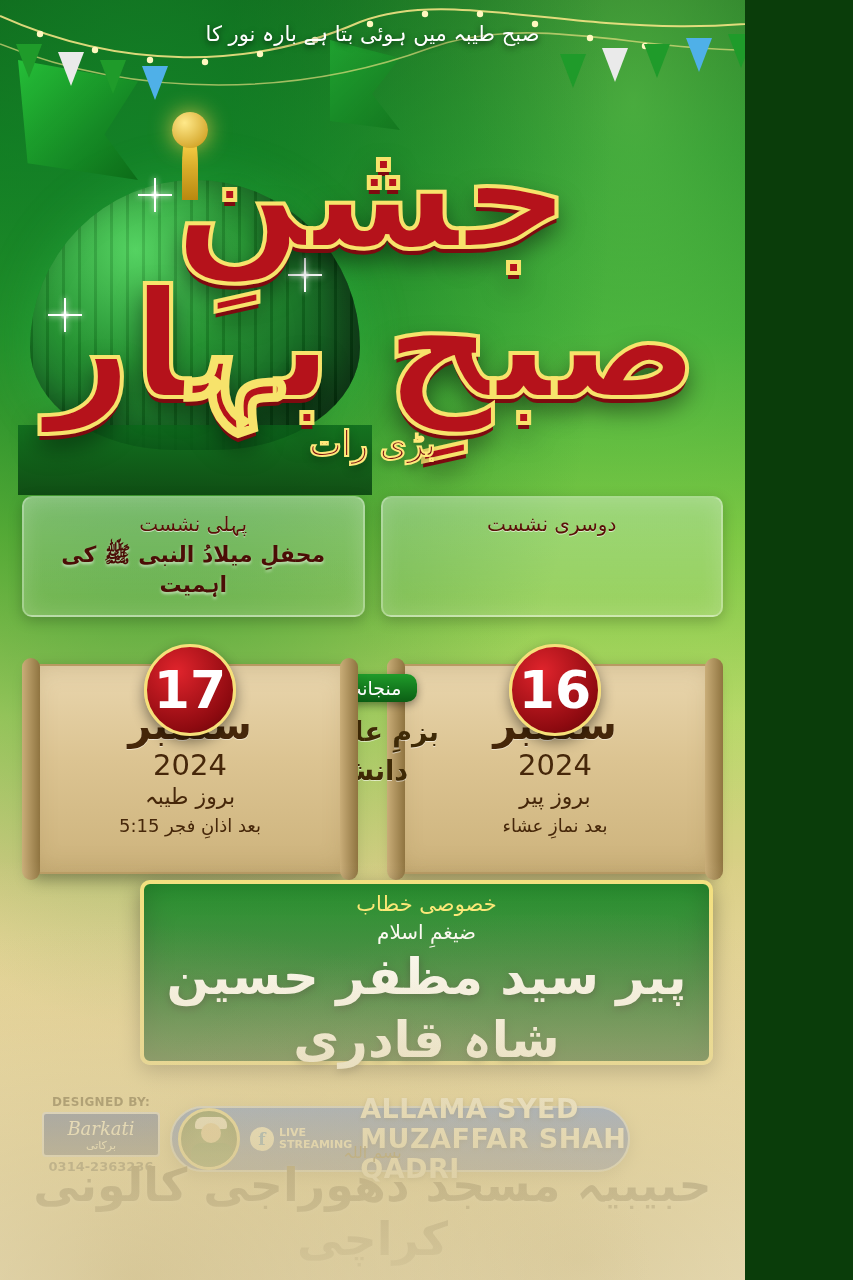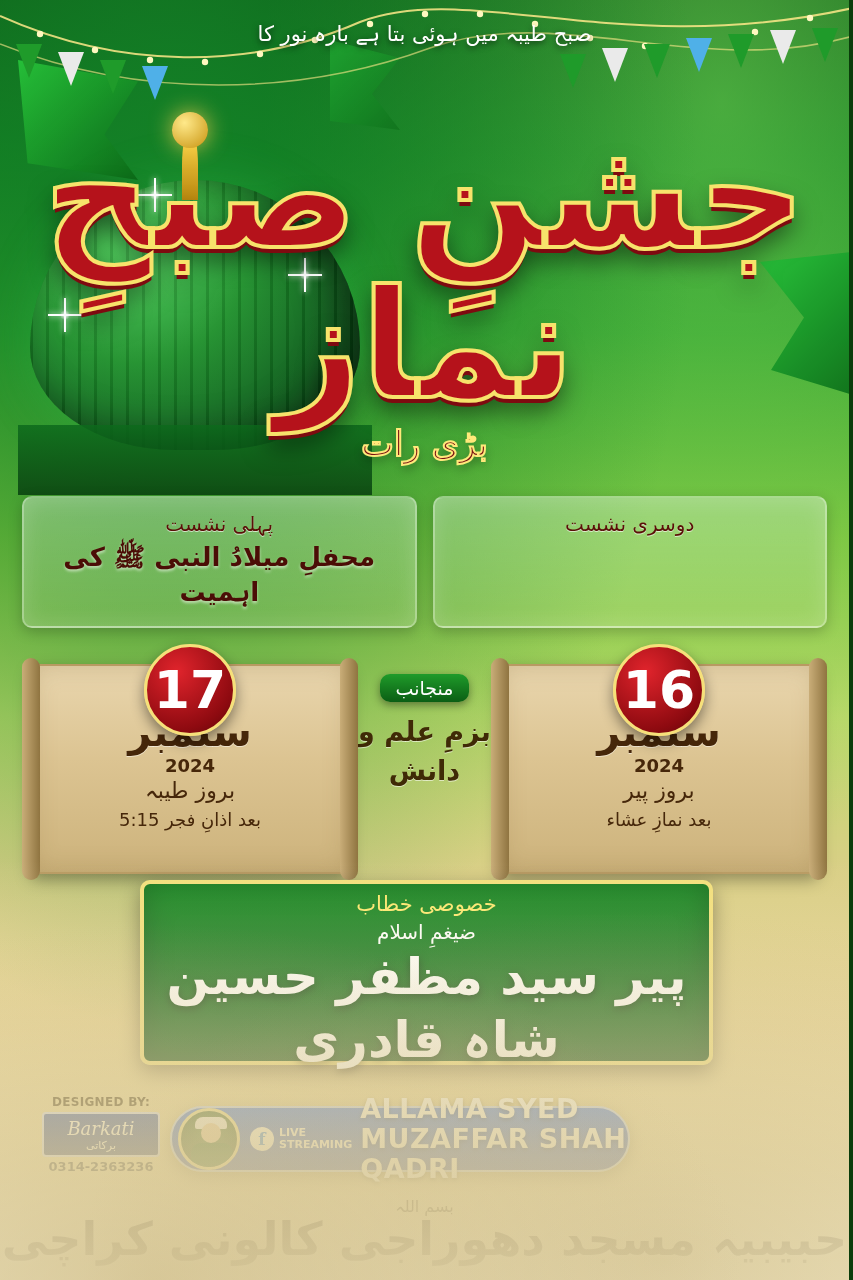--- a/index.html
+++ b/index.html
@@ -4,21 +4,21 @@
 <style>
   * { box-sizing: border-box; margin: 0; padding: 0; }
   html, body {
     width: 853px; height: 1280px;
     font-family: "DejaVu Sans", sans-serif;
     overflow: hidden;
     background: #0a3d0a;
   }
   #poster {
     position: relative;
-    width: 849px; height: 1280px;
+    width: 745px; height: 1280px;
     overflow: hidden;
     background:
       radial-gradient(ellipse at 20% 12%, rgba(20,130,40,0.85) 0%, rgba(10,90,25,0.0) 55%),
       radial-gradient(ellipse at 85% 8%, rgba(120,220,90,0.55) 0%, rgba(10,90,25,0.0) 45%),
       linear-gradient(180deg,
         #0d5a16 0%,
         #117a1f 12%,
         #2f9b2c 26%,
         #7fc33f 42%,
         #bcd86a 56%,
@@ -152,21 +152,21 @@
     border: 2px solid rgba(255,255,255,.35);
     box-shadow: 0 4px 14px rgba(0,0,0,.22), inset 0 0 22px rgba(255,255,255,.18);
     text-align: center;
   }
   .session-label {
     font-size: 20px; color: #5a1007; direction: rtl;
     text-shadow: 0 1px 0 rgba(255,255,255,.6);
     margin-bottom: 4px;
   }
   .session-title {
-    font-size: 26px; font-weight: bold; color: #4b0d06; direction: rtl;
+    font-size: 22px; font-weight: bold; color: #4b0d06; direction: rtl;
     line-height: 1.35;
     text-shadow: 0 2px 3px rgba(255,255,255,.55);
   }
 
   
   .scrolls {
     position: absolute; left: 30px; right: 30px; top: 640px; height: 230px;
     display: flex; flex-direction: row-reverse; justify-content: space-between;
   }
   .scroll {
@@ -189,21 +189,21 @@
   .scroll-inner {
     direction: rtl; text-align: center; padding: 0 26px;
     color: #46270a;
   }
   .scroll-month {
     font-size: 40px; font-weight: bold; line-height: 1.15;
     text-shadow: 0 1px 0 rgba(255,255,255,.5);
   }
   .scroll-day { font-size: 22px; margin-top: 2px; }
   .scroll-time { font-size: 18px; margin-top: 6px; }
-  .scroll-year { font-size: 18px; font-weight: bold; }
+  .scroll-year { font-size: 29px; font-weight: normal; }
   .badge-num {
     position: absolute; top: -22px; left: 50%; transform: translateX(-50%);
     width: 92px; height: 92px; border-radius: 50%;
     background: radial-gradient(circle at 35% 28%, #e0242c, #8e0a10 70%, #5d0508 100%);
     border: 3px solid #f6e07a;
     color: #fff; font-size: 52px; font-weight: bold;
     display: flex; align-items: center; justify-content: center;
     box-shadow: 0 6px 14px rgba(0,0,0,.45);
     z-index: 3;
   }
@@ -365,21 +365,21 @@
     <div class="bunting" style="left:728px;top:16px;  background:#1f9b2a;"></div>
     <div class="bunting" style="left:770px;top:12px;  background:#eaeaea;"></div>
     <div class="bunting" style="left:812px;top:10px;  background:#1f9b2a;"></div>
   </div>
 
   <div class="top-couplet">
     <div>صبح طیبہ میں ہوئی بتا ہے بارہ نور کا</div>
   </div>
 
   <div class="title-block">
-    <div class="title-main">جشنِ صبحِ نماز</div>
+    <div class="title-main">جشنِ صبحِ بہار</div>
     <div class="title-sub">بڑی رات</div>
   </div>
 
   <div class="sessions">
     <div class="session">
       <div class="session-label">پہلی نشست</div>
       <div class="session-title">محفلِ میلادُ النبی ﷺ کی اہمیت</div>
     </div>
     <div class="session">
       <div class="session-label">دوسری نشست</div>

